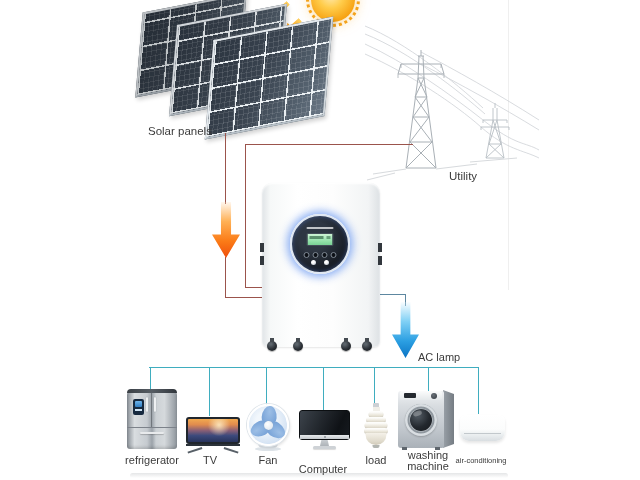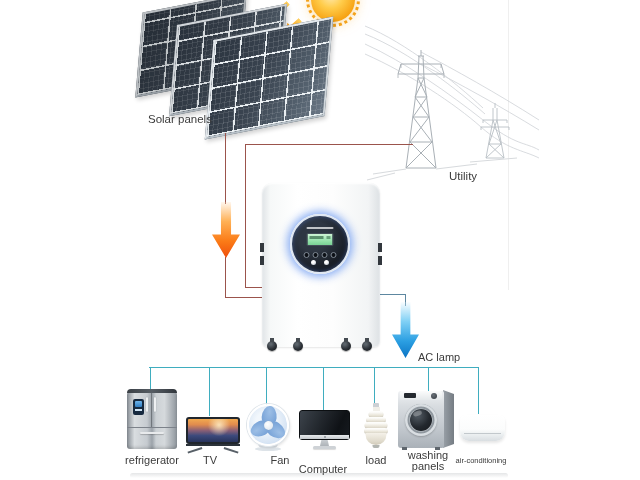--- a/index.html
+++ b/index.html
@@ -160,21 +160,21 @@
   <div class="sun abs"></div>
   <div class="mini-arrow abs" style="left:271px;top:3px"></div>
   <div class="mini-arrow abs" style="left:283px;top:20px"></div>
   <div class="mini-arrow abs" style="left:298px;top:32px"></div>
 
   <div class="panels abs">
     <div class="sp sp1"></div>
     <div class="sp sp2"></div>
     <div class="sp sp3"></div>
   </div>
-  <div class="lbl abs" style="left:148px;top:113px;font-size:11.5px">Solar panels</div>
+  <div class="lbl abs" style="left:148px;top:125px;font-size:11.5px">Solar panels</div>
 
   <div class="abs" style="left:508px;top:0;width:1px;height:290px;background:#efefef"></div>
 
   <div class="abs" style="left:365px;top:22px;width:175px;height:162px">
     <svg width="175" height="162" viewBox="0 0 175 162">
       <g stroke="#c9cdd2" stroke-width="0.8" fill="none" opacity="0.9">
         <path d="M0,4 C 40,20 90,60 118,86"></path>
         <path d="M0,12 C 45,30 95,70 120,92"></path>
         <path d="M0,22 C 40,40 85,72 118,98 S 160,120 174,128"></path>
         <path d="M0,32 C 45,52 90,82 116,105 S 158,128 174,136"></path>
@@ -300,19 +300,19 @@
     <div class="wm-panel"></div>
     <div class="wm-door"></div>
     <div class="wm-foot" style="left:4px"></div>
     <div class="wm-foot" style="left:37px"></div>
   </div>
 
   <div class="ac abs"></div>
 
   <div class="lbl clbl" style="left:152px;top:454px">refrigerator</div>
   <div class="lbl clbl" style="left:210px;top:454px">TV</div>
-  <div class="lbl clbl" style="left:280px;top:454px">Fan</div>
+  <div class="lbl clbl" style="left:268px;top:454px">Fan</div>
   <div class="lbl clbl" style="left:323px;top:463px">Computer</div>
   <div class="lbl clbl" style="left:376px;top:454px">load</div>
-  <div class="lbl clbl" style="left:428px;top:450px;width:56px;white-space:normal;text-align:center;line-height:10.5px">washing panels</div>
+  <div class="lbl clbl" style="left:428px;top:450px;width:56px;white-space:normal;text-align:center;line-height:10.5px">washing machine</div>
   <div class="lbl clbl" style="left:481px;top:456px;font-size:7.5px">air-conditioning</div>
 
 </div>
 
 </body></html>

